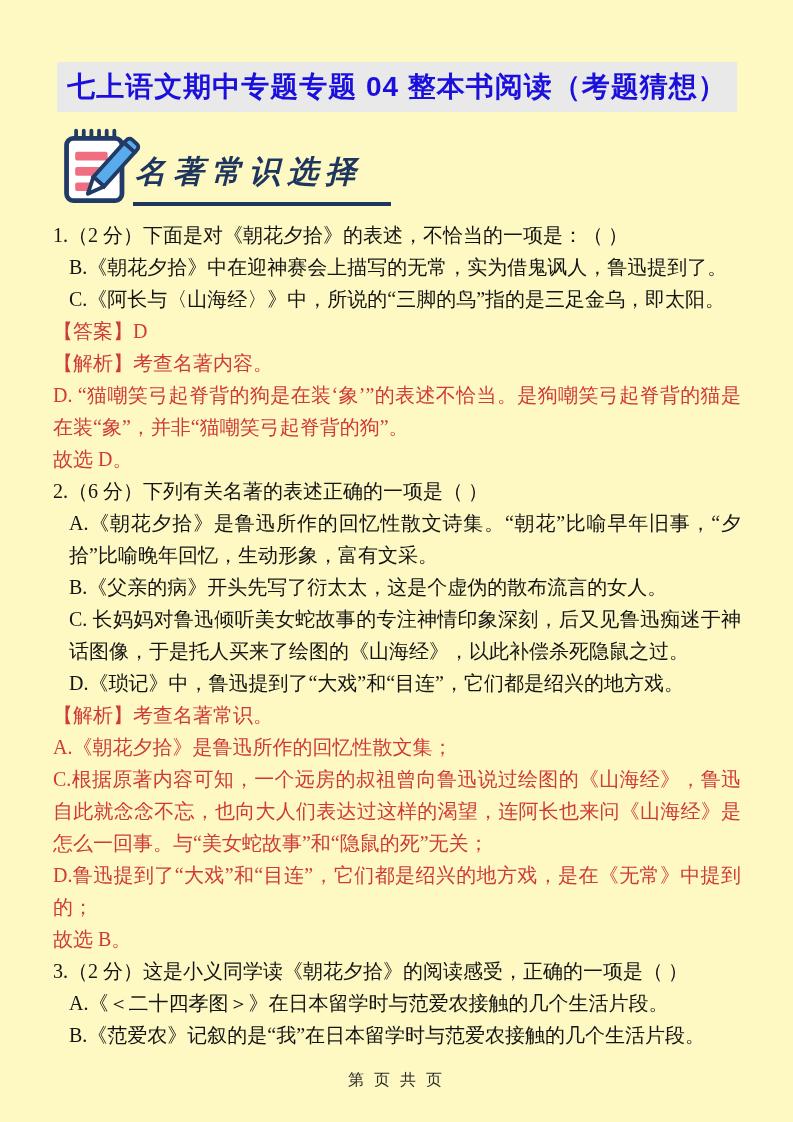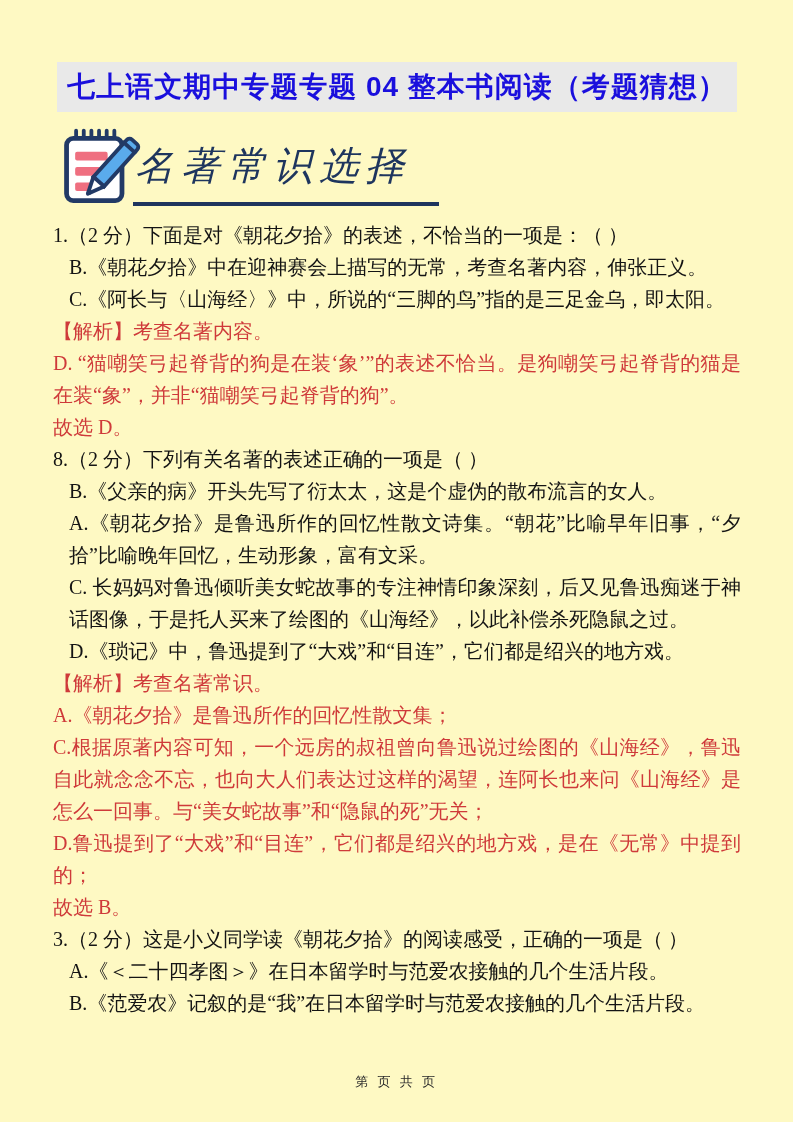--- a/index.html
+++ b/index.html
@@ -37,22 +37,22 @@
   .banner-icon { flex: 0 0 auto; display: block; }
   .banner-underline {
     border-bottom: 4px solid #1e355e;
     padding: 0 28px 9px 2px;
     margin-left: -10px;
     margin-bottom: 6px;
   }
   .banner-text {
     font-family: "DejaVu Serif", "Liberation Serif", serif;
     font-style: italic;
-    font-weight: normal;
-    font-size: 39px;
+    font-weight: bold;
+    font-size: 31px;
     letter-spacing: 7px;
     color: #1e355e;
     white-space: nowrap;
   }
   .content {
     margin: 7px 52px 0 53px;
     color: #141414;
   }
   .line {
     margin: 0;
@@ -60,21 +60,21 @@
     line-height: 32px;
     text-align: justify;
   }
   .option { padding-left: 16px; }
   .red { color: #cf3a3a; }
   .footer {
     position: absolute;
     left: 0; right: 0;
     bottom: 31px;
     text-align: center;
-    font-size: 13px;
+    font-size: 16px;
     color: #2b2b2b;
     letter-spacing: 3px;
   }
 </style>
 </head>
 <body>
 
 <div class="page">
 
   <div class="doc-title">七上语文期中专题专题 04 整本书阅读（考题猜想）</div>
@@ -106,31 +106,32 @@
     </svg>
     <div class="banner-underline">
       <span class="banner-text">名著常识选择</span>
     </div>
   </div>
 
   <div class="content">
 
     <div>
       <p class="line">1.（2 分）下面是对《朝花夕拾》的表述，不恰当的一项是：（  ）</p>
-      <p class="line option">B.《朝花夕拾》中在迎神赛会上描写的无常，考查名著内容，伸张正义。</p>
+      <p class="line option">B.《朝花夕拾》中在迎神赛会上描写的无常，实为借鬼讽人，鲁迅提到了。</p>
       <p class="line option">C.《阿长与〈山海经〉》中，所说的“三脚的鸟”指的是三足金乌，即太阳。</p>
+      <p class="line red">【答案】D</p>
       <p class="line red">【解析】考查名著内容。</p>
       <p class="line red">D. “猫嘲笑弓起脊背的狗是在装‘象’”的表述不恰当。是狗嘲笑弓起脊背的猫是在装“象”，并非“猫嘲笑弓起脊背的狗”。</p>
       <p class="line red">故选 D。</p>
     </div>
 
     <div>
-      <p class="line">8.（2 分）下列有关名著的表述正确的一项是（  ）</p>
+      <p class="line">2.（6 分）下列有关名著的表述正确的一项是（  ）</p>
+      <p class="line option">A.《朝花夕拾》是鲁迅所作的回忆性散文诗集。“朝花”比喻早年旧事，“夕拾”比喻晚年回忆，生动形象，富有文采。</p>
       <p class="line option">B.《父亲的病》开头先写了衍太太，这是个虚伪的散布流言的女人。</p>
-      <p class="line option">A.《朝花夕拾》是鲁迅所作的回忆性散文诗集。“朝花”比喻早年旧事，“夕拾”比喻晚年回忆，生动形象，富有文采。</p>
       <p class="line option">C. 长妈妈对鲁迅倾听美女蛇故事的专注神情印象深刻，后又见鲁迅痴迷于神话图像，于是托人买来了绘图的《山海经》，以此补偿杀死隐鼠之过。</p>
       <p class="line option">D.《琐记》中，鲁迅提到了“大戏”和“目连”，它们都是绍兴的地方戏。</p>
       <p class="line red">【解析】考查名著常识。</p>
       <p class="line red">A.《朝花夕拾》是鲁迅所作的回忆性散文集；</p>
       <p class="line red">C.根据原著内容可知，一个远房的叔祖曾向鲁迅说过绘图的《山海经》，鲁迅自此就念念不忘，也向大人们表达过这样的渴望，连阿长也来问《山海经》是怎么一回事。与“美女蛇故事”和“隐鼠的死”无关；</p>
       <p class="line red">D.鲁迅提到了“大戏”和“目连”，它们都是绍兴的地方戏，是在《无常》中提到的；</p>
       <p class="line red">故选 B。</p>
     </div>
 
     <div>

